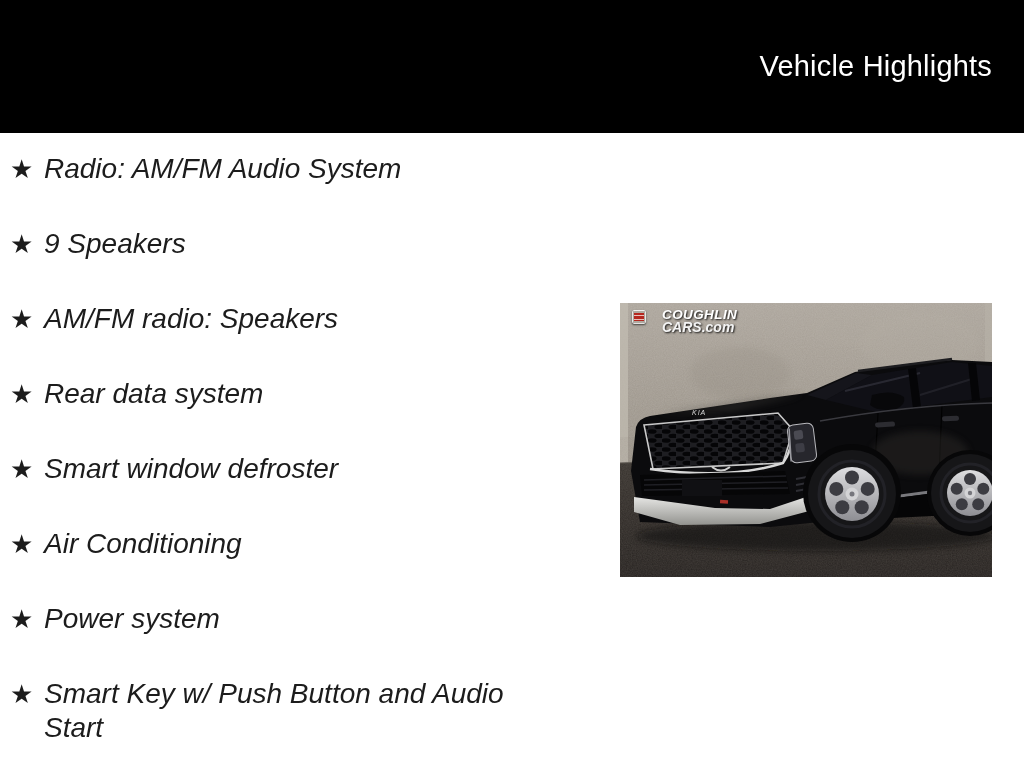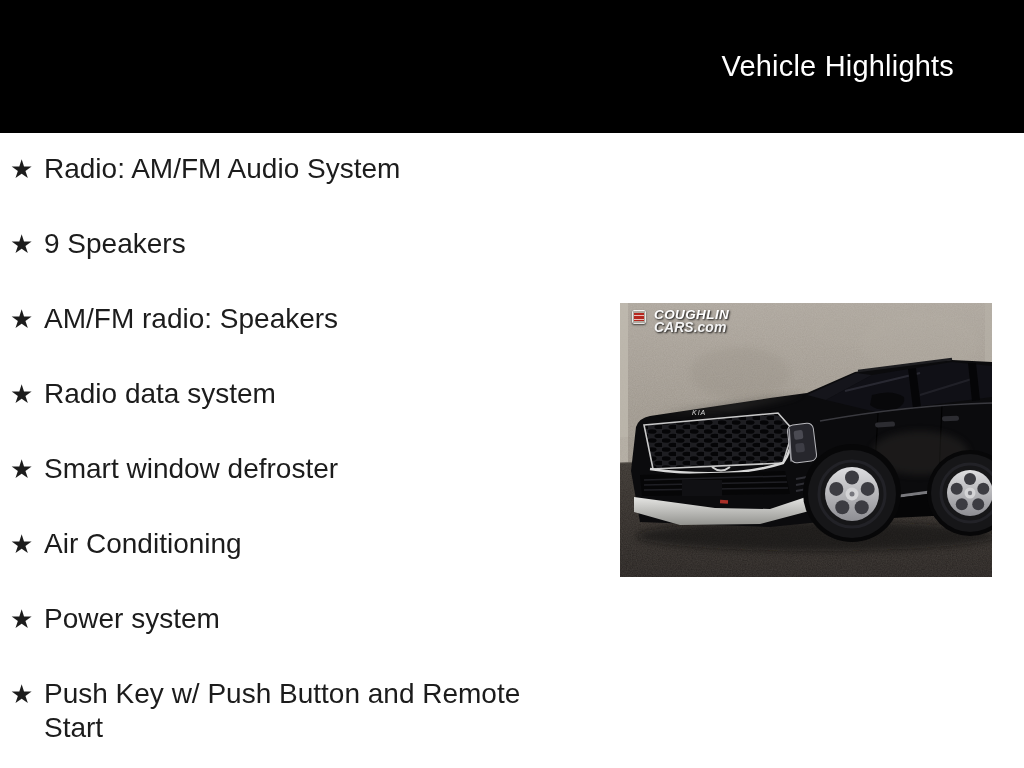--- a/index.html
+++ b/index.html
@@ -9,47 +9,47 @@
     background:#ffffff;
     font-family:"Liberation Sans", sans-serif;
     overflow:hidden;
   }
   
   .topbar {
     position:absolute; left:0; top:0;
     width:1024px; height:133px;
     background:#000000;
     display:flex; align-items:center; justify-content:flex-end;
-    padding-right:70px;
+    padding-right:32px;
   }
   .topbar h1 {
     color:#ffffff; font-size:29px; font-weight:400; letter-spacing:.2px;
   }
   
   .features {
     position:absolute; left:10px; top:152px; width:560px;
     list-style:none;
   }
   .features li {
     display:flex; align-items:flex-start;
     margin-bottom:41px;
     font-size:28px; line-height:34px; color:#1c1c1c;
   }
   .features li:last-child { margin-bottom:0; }
   .star { flex:0 0 34px; font-size:26px; line-height:34px; color:#1c1c1c; }
-  .ftext { flex:1 1 auto; max-width:526px; }
+  .ftext { flex:1 1 auto; max-width:526px;font-style:italic; }
   
   .photo {
     position:absolute; left:620px; top:303px;
     width:372px; height:274px; overflow:hidden;
   }
   .photo svg { display:block; }
   .wm {
     position:absolute; left:12px; top:5px;
-    display:flex; align-items:flex-start; gap:8px;
+    display:flex; align-items:flex-start; gap:16px;
   }
   .wm-badge {
     width:14px; height:14px; margin-top:2px;
     background:#b5271f; border-radius:2px;
     box-shadow:inset 0 0 0 1px rgba(255,255,255,.85), 0 1px 2px rgba(0,0,0,.6);
     background-image:repeating-linear-gradient(0deg, rgba(255,255,255,.7) 0 1px, transparent 1px 4px);
     background-clip:content-box; padding:3px 2px;
   }
   .wm-text { display:flex; flex-direction:column; }
   .wm-name {
@@ -80,37 +80,37 @@
     <li>
       <span class="star">★</span>
       <span class="ftext">9 Speakers</span>
     </li>
     <li>
       <span class="star">★</span>
       <span class="ftext">AM/FM radio: Speakers</span>
     </li>
     <li>
       <span class="star">★</span>
-      <span class="ftext">Radio data system</span>
+      <span class="ftext">Rear data system</span>
     </li>
     <li>
       <span class="star">★</span>
       <span class="ftext">Smart window defroster</span>
     </li>
     <li>
       <span class="star">★</span>
       <span class="ftext">Air Conditioning</span>
     </li>
     <li>
       <span class="star">★</span>
       <span class="ftext">Power system</span>
     </li>
     <li>
       <span class="star">★</span>
-      <span class="ftext">Push Key w/ Push Button and Remote Start</span>
+      <span class="ftext">Smart Key w/ Push Button and Audio Start</span>
     </li>
   </ul>
 
   <figure class="photo">
     <svg width="372" height="274" viewBox="0 0 372 274" xmlns="http://www.w3.org/2000/svg">
       <defs>
         <linearGradient id="wallG" x1="0" y1="0" x2="0" y2="1">
           <stop offset="0" stop-color="#aba49b"></stop>
           <stop offset="1" stop-color="#968f85"></stop>
         </linearGradient>

